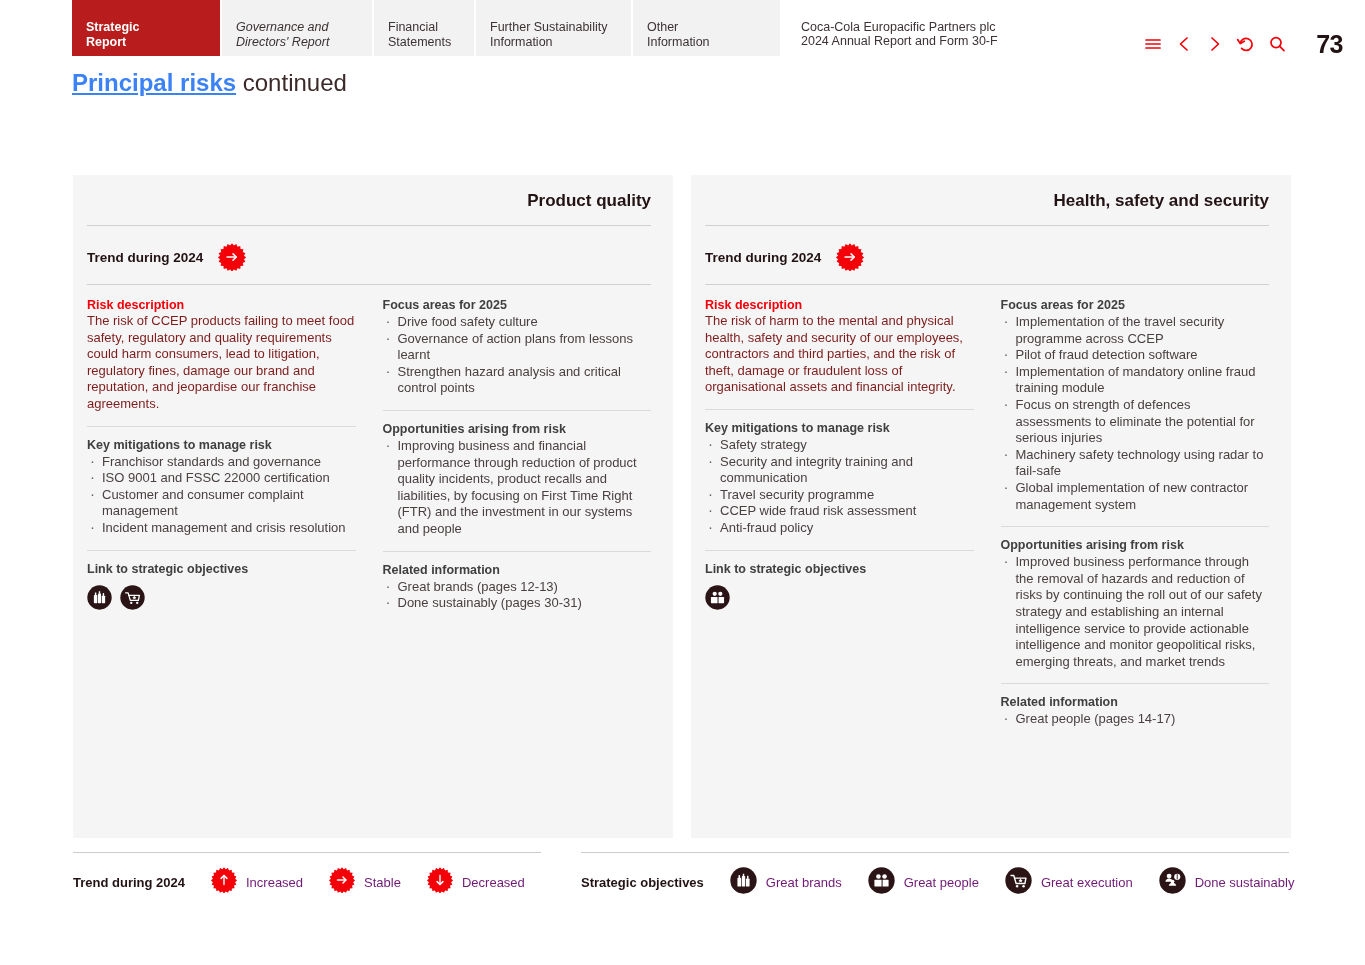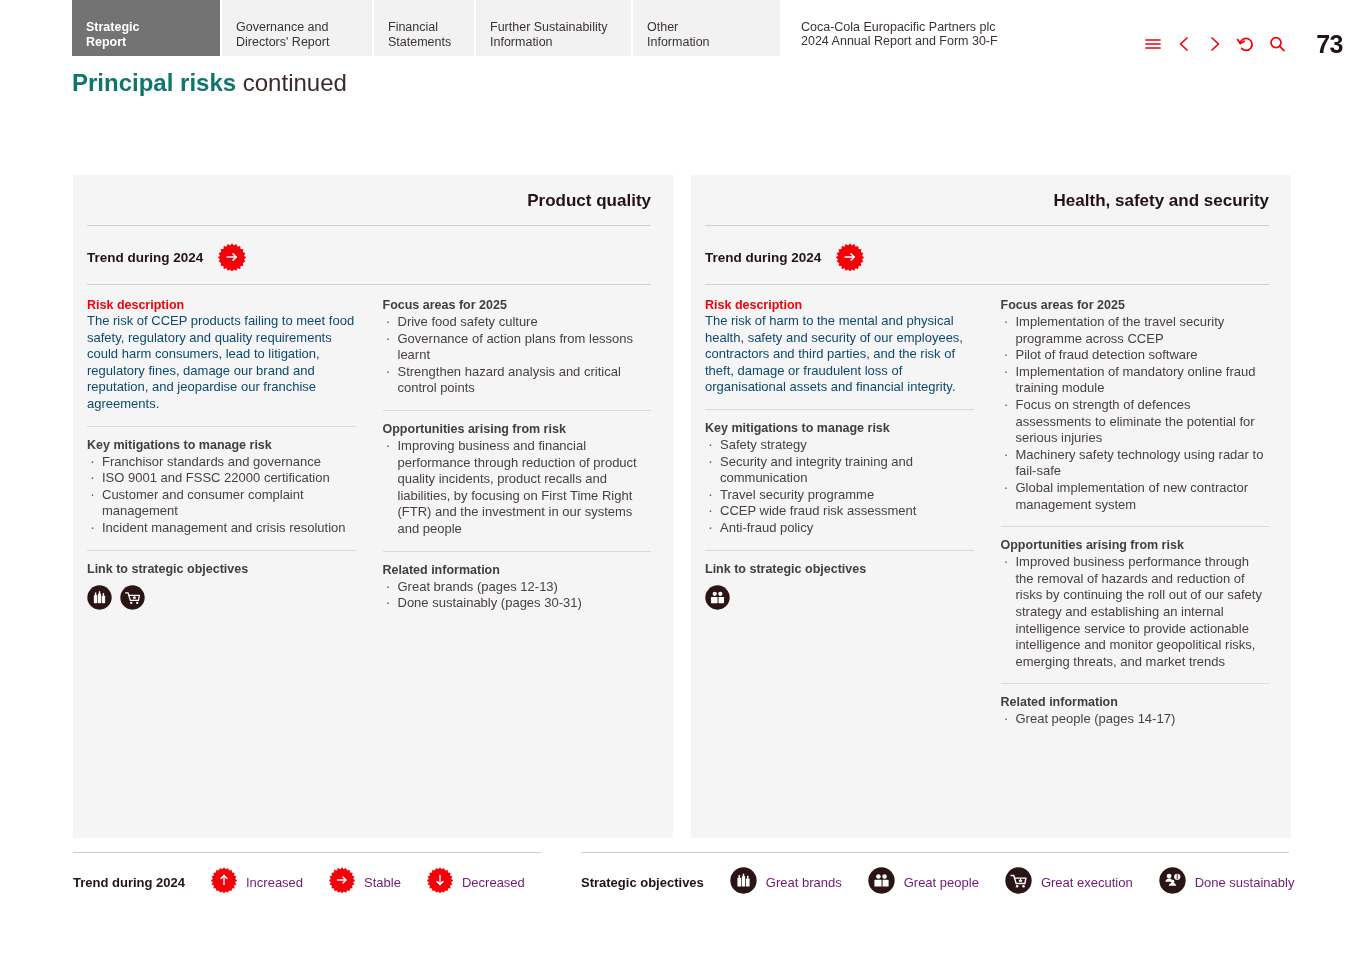--- a/index.html
+++ b/index.html
@@ -24,28 +24,28 @@
     background: #f2f2f2;
     margin-right: 2px;
     padding: 20px 14px 0 14px;
     font-size: 12.5px;
     line-height: 14.5px;
     color: #3c3233;
     white-space: pre-line;
     min-width: 100px;
   }
   .tab.active {
-    background: #737373;
+    background: #b91c1c;
     color: #ffffff;
     font-weight: bold;
     min-width: 148px;
     padding-left: 14px;
   }
   .tab.w1 { width: 148px; }
-  .tab.w2 { width: 150px; }
+  .tab.w2 { width: 150px; font-style: italic; }
   .tab.w3 { width: 80px; }
   .tab.w4 { width: 155px; }
   .tab.w5 { width: 147px; }
 
   .pubinfo {
     margin-left: 19px;
     align-self: center;
     font-size: 12.5px;
     line-height: 14.5px;
     color: #3c3233;
@@ -73,21 +73,21 @@
   }
 
   
   .page-title {
     margin: 12px 0 0 72px;
     font-size: 24px;
     line-height: 30px;
     font-weight: normal;
     color: #3c2a2b;
   }
-  .page-title b { font-weight: bold; color: #0f766e; }
+  .page-title b { font-weight: bold; color: #3b82f6; text-decoration: underline; }
 
   
   .cards {
     position: absolute;
     top: 175px;
     left: 73px;
     width: 1219px;
     display: flex;
     gap: 18px;
   }
@@ -124,21 +124,21 @@
     font-size: 12.5px; font-weight: bold; color: #f40009;
     margin-bottom: 1px;
   }
   .h-dark {
     font-size: 12.5px; font-weight: bold; color: #404040;
     margin-bottom: 2px;
   }
   .body-txt {
     font-size: 13px;
     line-height: 16.6px;
-    color: #0c4a6e;
+    color: #7f1d1d;
   }
   ul.bullets { list-style: none; }
   ul.bullets li {
     font-size: 13px;
     line-height: 16.6px;
     color: #4a4040;
     padding-left: 15px;
     position: relative;
   }
   ul.bullets li:before {

